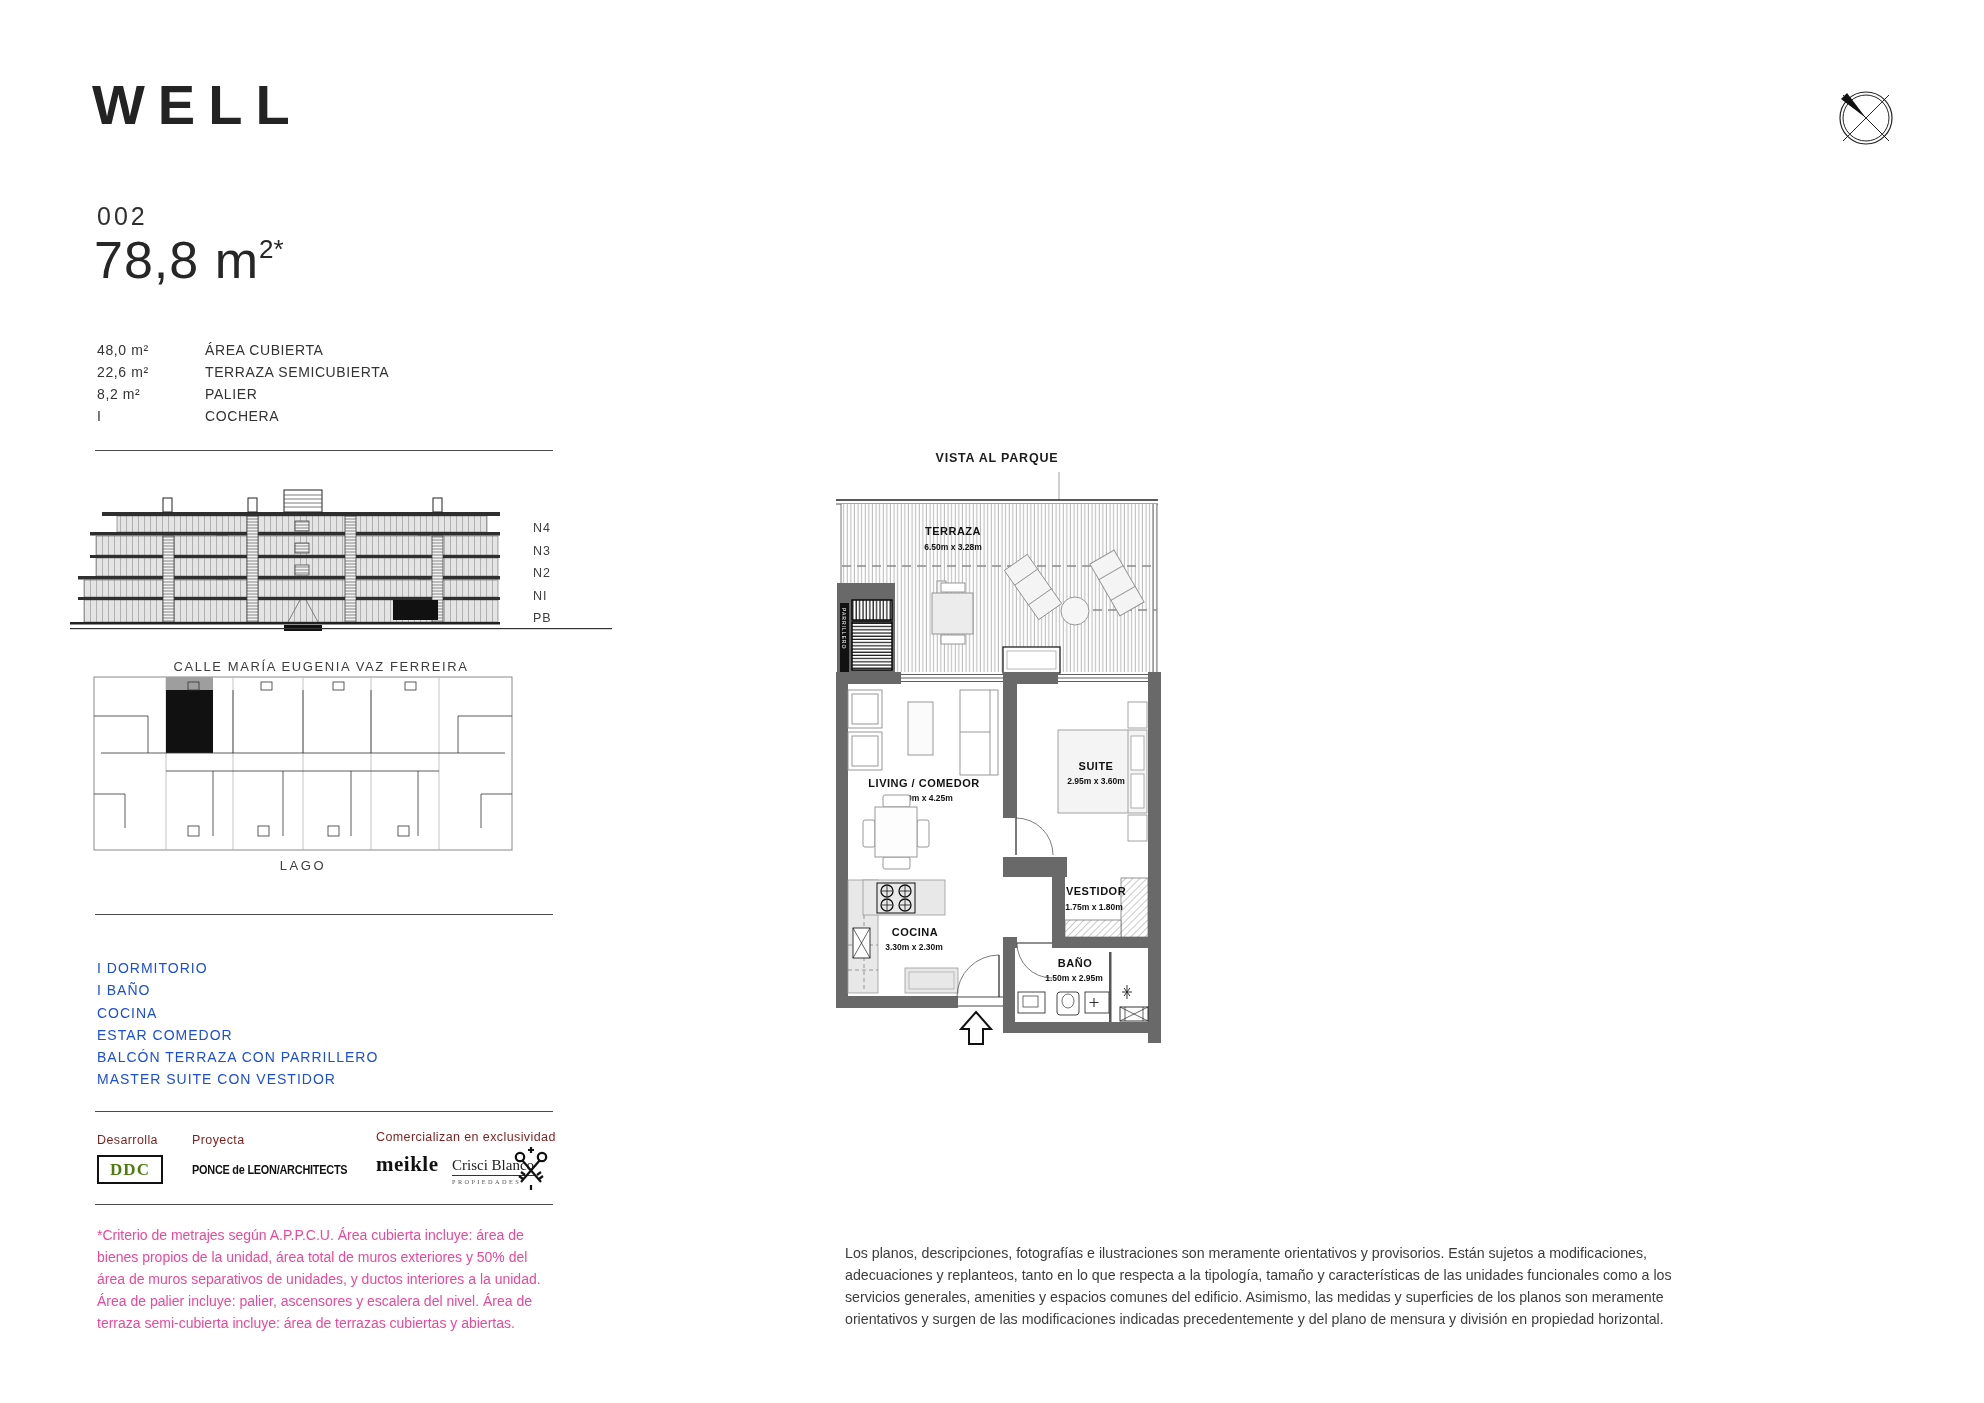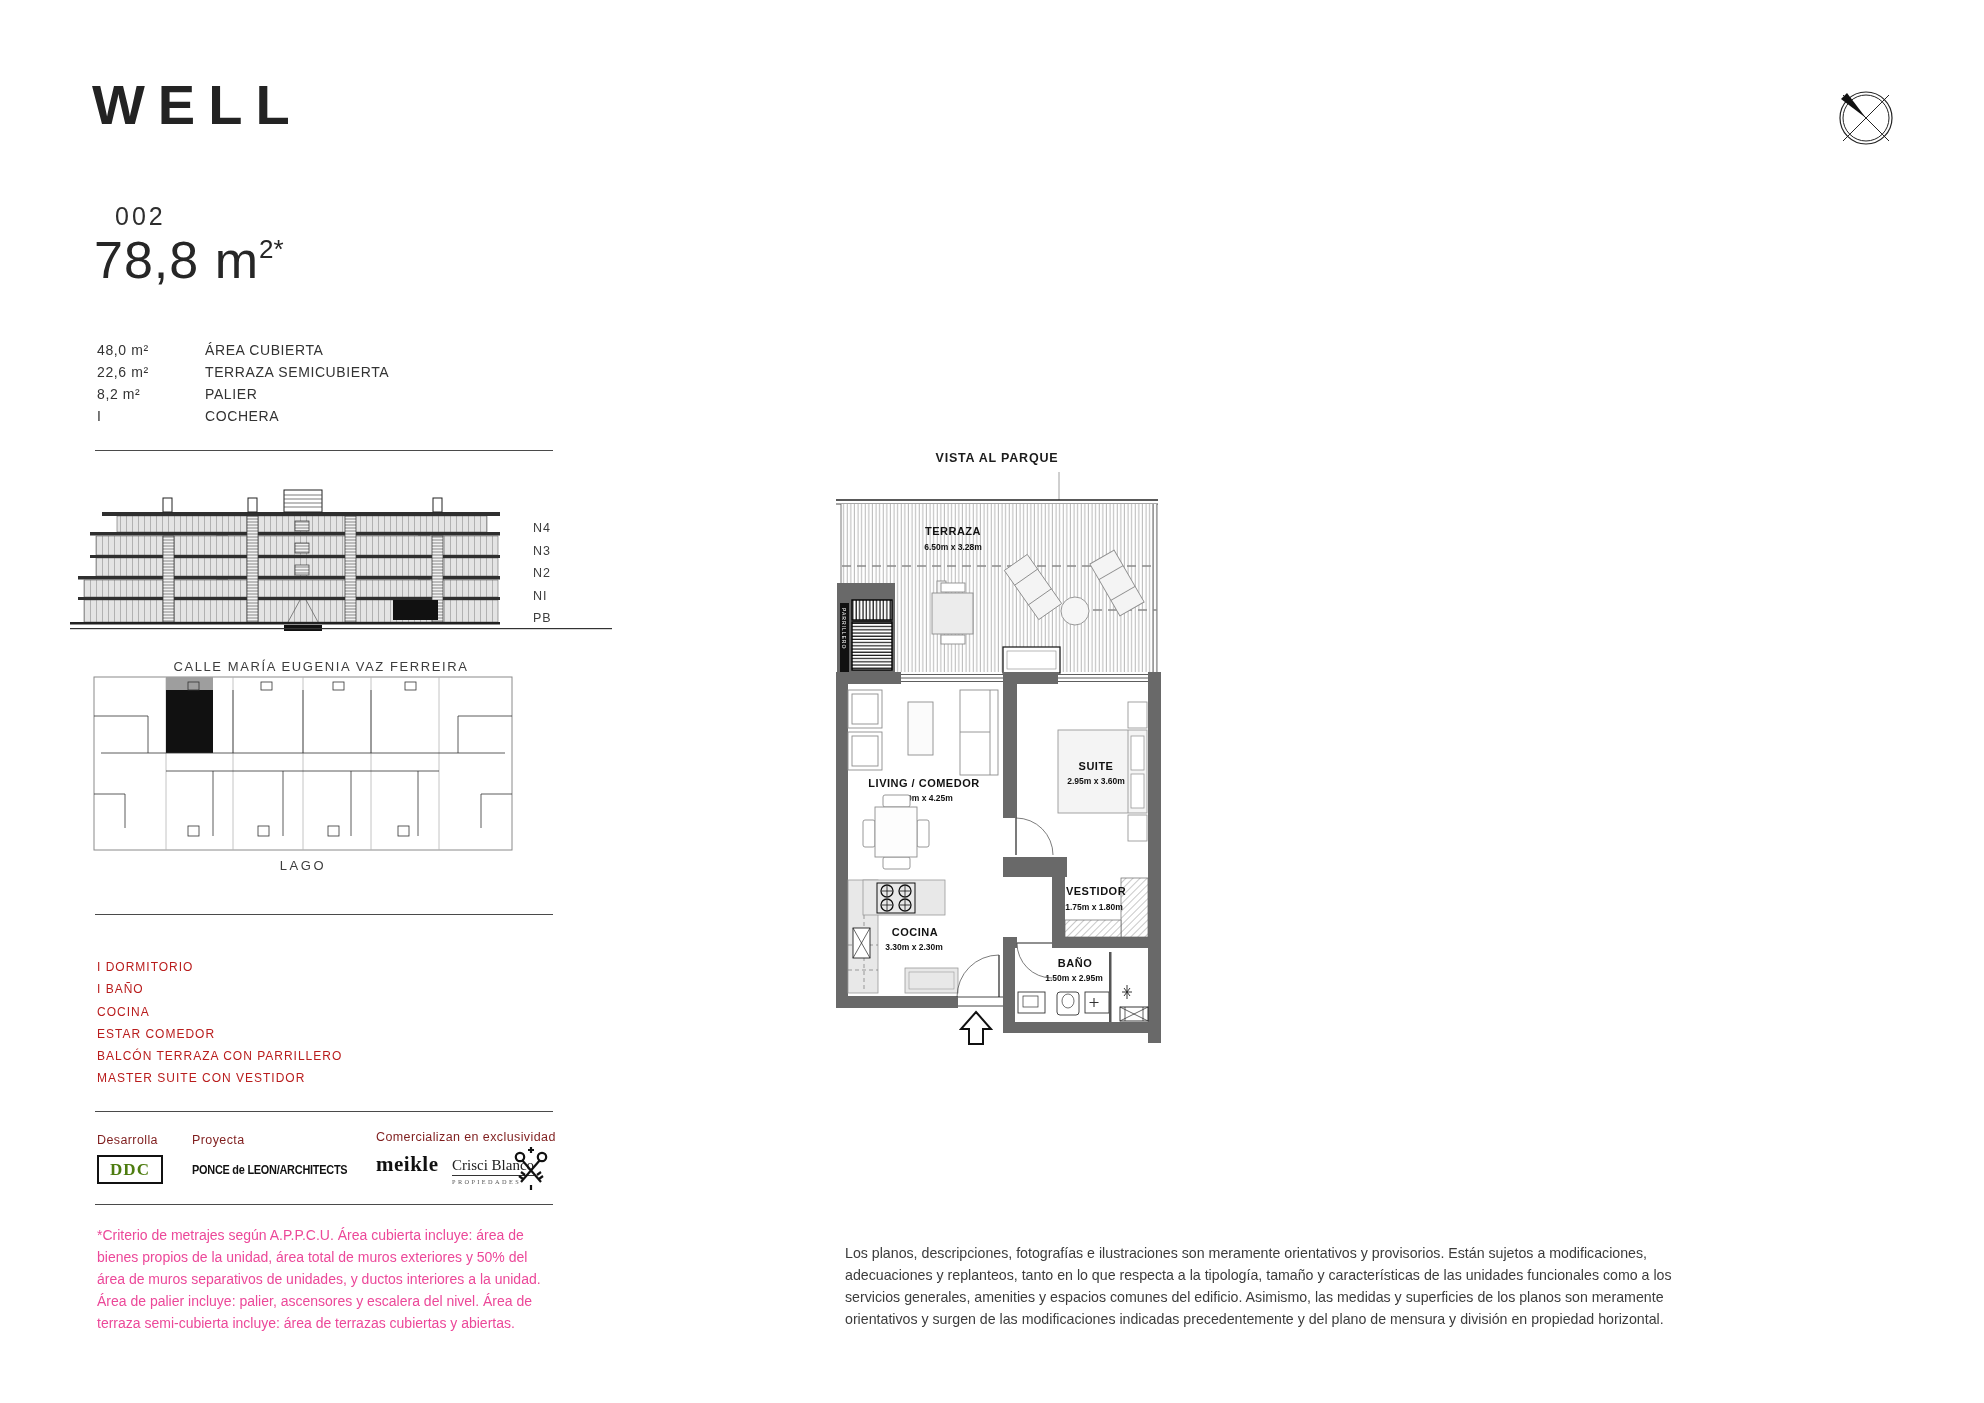--- a/index.html
+++ b/index.html
@@ -8,21 +8,21 @@
   .abs{position:absolute;}
   .divider{position:absolute;height:1px;background:#4a4a4a;}
   .brand{font-size:56px;font-weight:700;letter-spacing:13px;color:#232323;}
   .unitnum{font-size:25px;letter-spacing:3px;color:#2e2e2e;}
   .unitarea{font-size:52px;font-weight:400;color:#262626;letter-spacing:1px;}
   .unitarea sup{font-size:26px;vertical-align:20px;letter-spacing:0;}
   .arearow{display:flex;height:22px;font-size:14px;color:#333;letter-spacing:.6px;}
   .arearow .v{width:108px;}
   .street{font-size:13px;letter-spacing:1.6px;color:#3d3d3d;text-align:center;}
   .lago{font-size:13px;letter-spacing:2.6px;color:#3d3d3d;text-align:center;}
-  .featrow{font-size:12px;letter-spacing:1px;color:#b91c1c;height:22.3px;}
+  .featrow{font-size:14px;letter-spacing:1px;color:#1d4ed8;height:22.3px;}
   .small-label{font-size:12.5px;color:#7f1d1d;letter-spacing:.4px;}
   .ddc-box{border:2px solid #111;width:62px;height:25px;display:flex;align-items:center;justify-content:center;
            font-family:"Liberation Serif",serif;font-weight:700;font-size:17px;letter-spacing:1px;color:#4d7c0f;}
   .architect{font-size:13px;font-weight:700;color:#111;letter-spacing:-.3px;transform:scaleX(.84);transform-origin:left center;white-space:nowrap;}
   .meikle{font-family:"Liberation Serif",serif;font-weight:700;font-size:21px;color:#111;letter-spacing:.5px;}
   .crisci{font-family:"Liberation Serif",serif;font-size:15px;color:#222;border-bottom:1px solid #333;padding-bottom:1px;white-space:nowrap;}
   .crisci-sub{font-family:"Liberation Serif",serif;font-size:6.3px;letter-spacing:2.4px;color:#555;margin-top:2px;}
   .footnote{font-size:14px;line-height:22px;color:#ec4899;}
   .disclaimer{font-size:14.2px;line-height:22px;color:#3c3c3c;}
   svg text{font-family:"Liberation Sans",sans-serif;}
@@ -41,21 +41,21 @@
   <div class="abs" style="left:1826px;top:78px;">
     <svg width="80" height="80" viewBox="0 0 80 80">
       <line x1="17" y1="17" x2="63" y2="63" stroke="#222" stroke-width="1"></line>
       <line x1="63" y1="17" x2="17" y2="63" stroke="#222" stroke-width="1"></line>
       <circle cx="40" cy="40" r="26" fill="none" stroke="#222" stroke-width="1.2"></circle>
       <circle cx="40" cy="40" r="23" fill="none" stroke="#222" stroke-width="1"></circle>
       <polygon points="40,40 15,21 21,15" fill="#111"></polygon>
     </svg>
   </div>
 
-  <div class="abs unitnum" style="left:97px;top:202px;margin-left:18px;">002</div>
+  <div class="abs unitnum" style="left:97px;top:202px;">002</div>
   <div class="abs unitarea" style="left:94px;top:230px;">
     <span>78,8 m</span><sup>2*</sup>
   </div>
 
   <div class="abs" style="left:97px;top:342px;">
     <div class="arearow">
         <span class="v">48,0 m²</span>
         <span>ÁREA CUBIERTA</span>
       </div>
     <div class="arearow">

